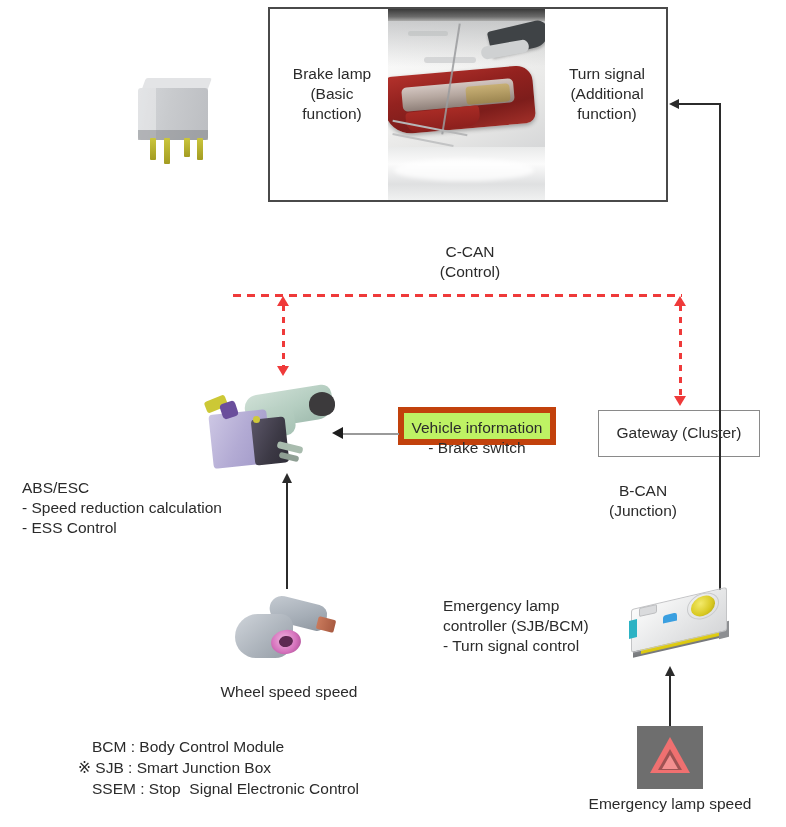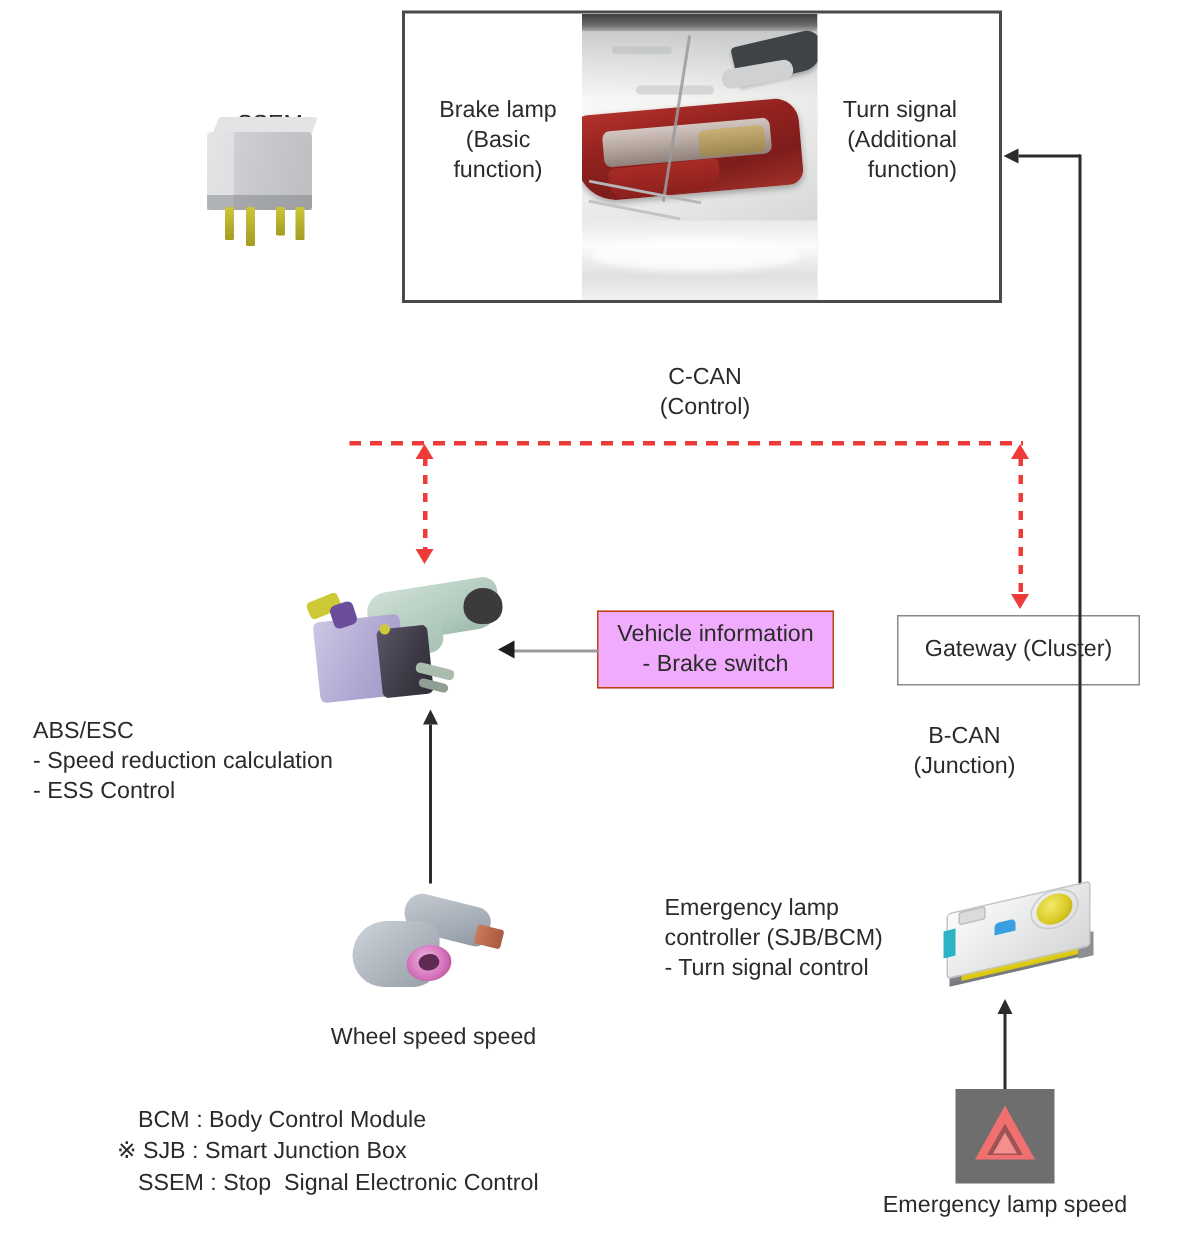--- a/index.html
+++ b/index.html
@@ -38,21 +38,21 @@
   .lamp-lower{position:absolute;left:18px;top:100px;width:74px;height:20px;
     background:linear-gradient(180deg,#a82b25 0%,#8d201d 100%);border-radius:4px 4px 12px 10px;transform:rotate(-6deg);}
   .seam1{position:absolute;left:62px;top:14px;width:2px;height:112px;background:#9a9b9d;transform:rotate(9deg);opacity:.85;}
   .seam2{position:absolute;left:4px;top:118px;width:76px;height:2px;background:#b6b7b8;transform:rotate(11deg);}
   .seam3{position:absolute;left:4px;top:130px;width:62px;height:2px;background:#c2c3c4;transform:rotate(11deg);}
   .bumper{position:absolute;left:0;top:138px;width:100%;height:53px;
     background:linear-gradient(180deg,#e9eaea 0%,#fbfbfb 32%,#dfe0e1 70%,#f0f1f1 100%);}
   .bumper-hi{position:absolute;left:6px;top:150px;width:140px;height:22px;background:rgba(255,255,255,.75);border-radius:50%;filter:blur(2px);}
 
   #label-brake{left:278px;top:64px;width:108px;}
-  #label-turn{left:528px;top:64px;width:110px;text-align:right;}
+  #label-turn{left:552px;top:64px;width:110px;}
 
   
   #label-ssem{left:125px;top:33px;width:110px;margin-top:40px;}
   #ssem-img{left:135px;top:72px;width:86px;height:88px;}
   .ssem-top{position:absolute;left:8px;top:6px;width:66px;height:16px;background:#e3e4e6;transform:skewX(-20deg);border-radius:2px;}
   .ssem-body{position:absolute;left:3px;top:16px;width:70px;height:52px;
     background:linear-gradient(100deg,#d5d7da 0%,#c8cacd 45%,#bcbec2 100%);border-radius:3px;}
   .ssem-face{position:absolute;left:3px;top:16px;width:18px;height:52px;background:rgba(255,255,255,.35);}
   .ssem-shadow{position:absolute;left:3px;top:58px;width:70px;height:10px;background:rgba(120,122,126,.45);}
   .pin{position:absolute;top:66px;width:6px;height:22px;background:linear-gradient(180deg,#cbc63c 0%,#a39c22 100%);border-radius:1px;}
@@ -80,21 +80,21 @@
     background:linear-gradient(120deg,#5b5668 0%,#3c3945 60%,#2e2c36 100%);border-radius:4px;transform:rotate(-6deg);}
   .abs-conn{position:absolute;left:0px;top:10px;width:22px;height:12px;background:#ccc836;border-radius:3px;transform:rotate(-22deg);}
   .abs-conn2{position:absolute;left:16px;top:14px;width:16px;height:16px;background:#6a4e9c;border-radius:4px;transform:rotate(-18deg);}
   .abs-dot{position:absolute;left:48px;top:28px;width:7px;height:7px;background:#cfc93a;border-radius:50%;}
   .abs-stub{position:absolute;left:72px;top:56px;width:26px;height:7px;background:#a9bcae;border-radius:3px;transform:rotate(14deg);}
   .abs-stub2{position:absolute;left:74px;top:66px;width:20px;height:6px;background:#8f9f94;border-radius:3px;transform:rotate(14deg);}
 
   #label-abs{left:22px;top:478px;width:260px;}
 
   
-  #vehicle-info-box{left:398px;top:407px;width:158px;height:52px;border:1px solid #c2410c;background:#f0abfc;box-sizing:border-box;}
+  #vehicle-info-box{left:398px;top:407px;width:158px;height:38px;border:6px solid #c2410c;background:#bef264;box-sizing:border-box;}
   #vehicle-info-box .txt{padding-top:5px;}
   #vi-line{left:341px;top:433px;width:58px;height:1.5px;background:#9a9a9a;}
   #vi-arrow{left:332px;top:427px;width:0;height:0;border-top:6px solid transparent;border-bottom:6px solid transparent;border-right:11px solid #1d1d1d;}
 
   
   #gateway-box{left:598px;top:410px;width:162px;height:47px;border:1px solid #8a8a8a;background:#fff;box-sizing:border-box;}
   #gateway-box .txt{padding-top:12px;}
   #label-bcan{left:568px;top:481px;width:150px;}
 
   

